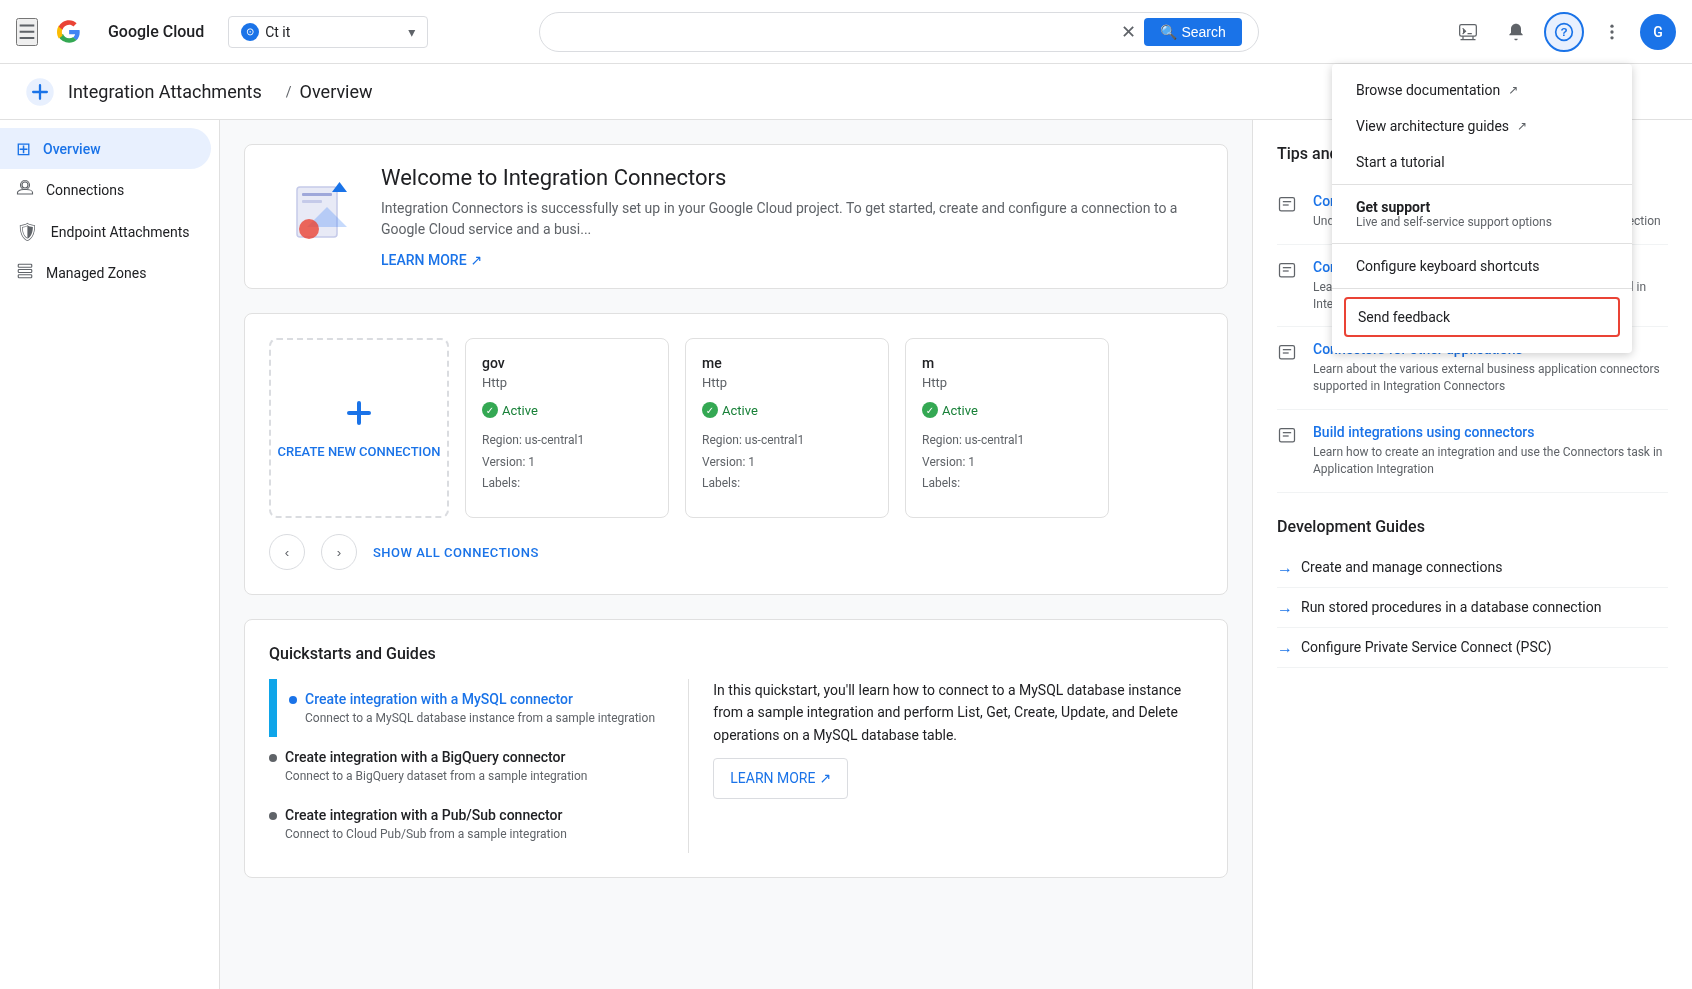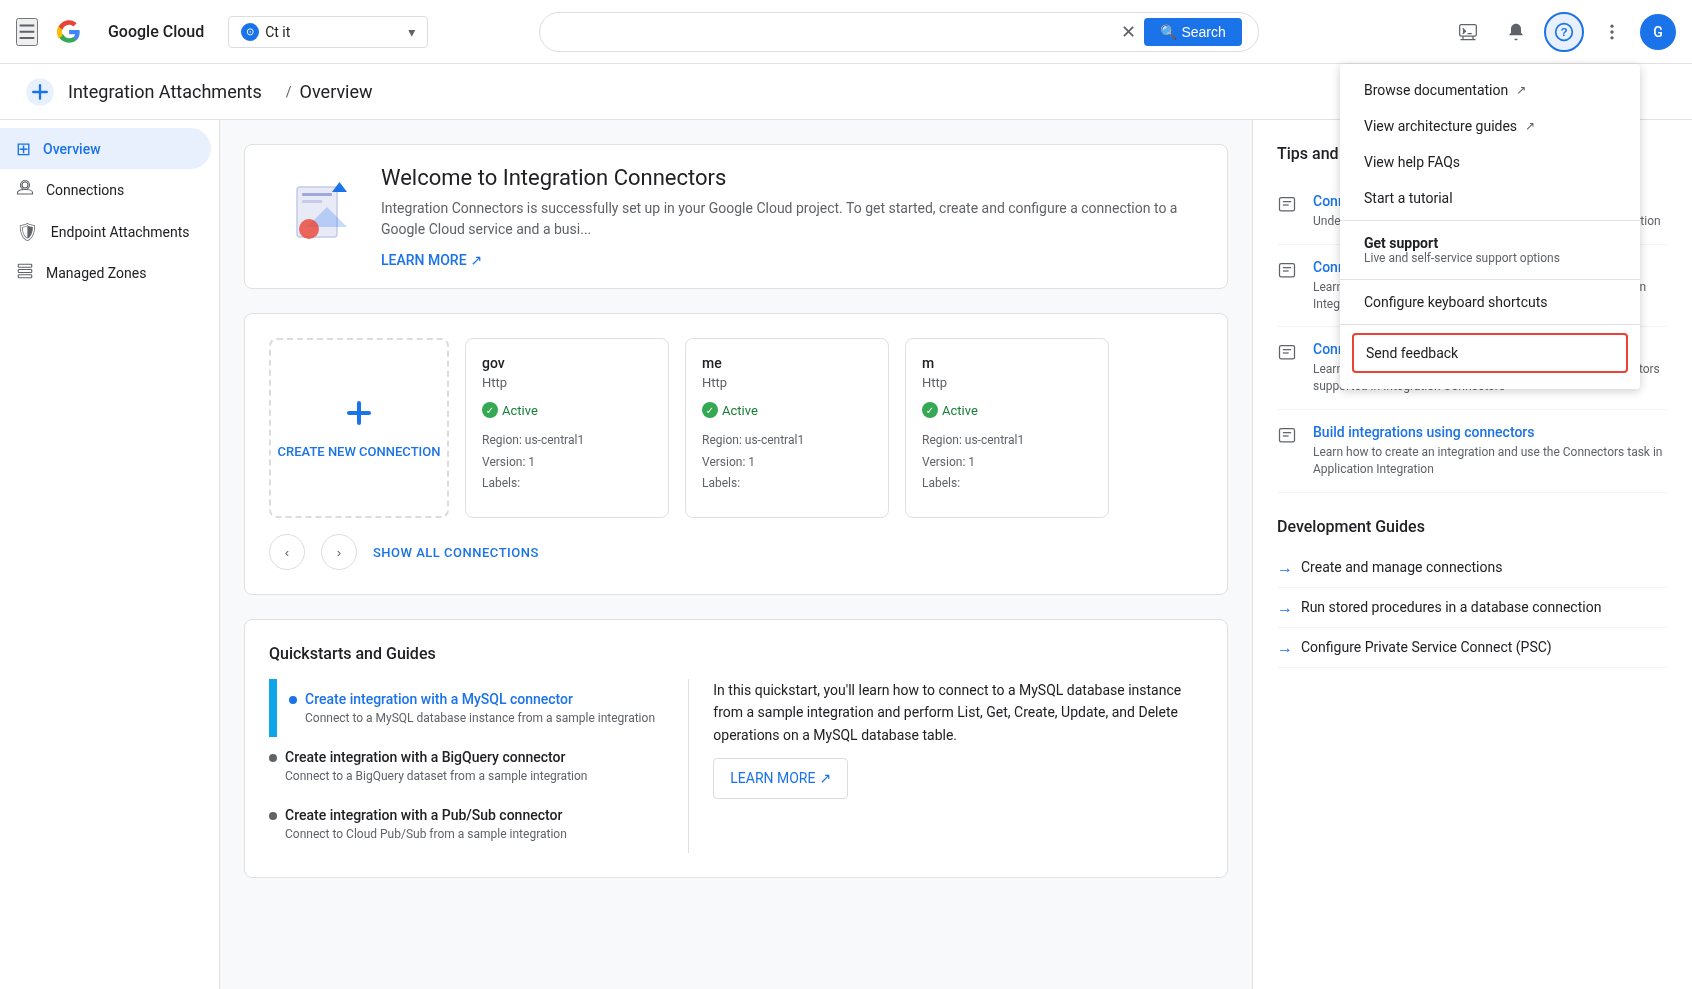--- a/index.html
+++ b/index.html
@@ -145,21 +145,21 @@
     .tip-item { display: flex; gap: 12px; padding: 14px 0; border-bottom: 1px solid #f1f3f4; }
     .tip-icon { width: 24px; height: 24px; flex-shrink: 0; color: #5f6368; margin-top: 2px; }
     .tip-content h4 { font-size: 14px; font-weight: 500; color: #1a73e8; cursor: pointer; }
     .tip-content p { font-size: 12px; color: #5f6368; margin-top: 4px; line-height: 1.4; }
     .dev-guides-title { font-size: 16px; font-weight: 500; margin: 24px 0 12px; }
     .dev-guide-item { display: flex; align-items: center; gap: 8px; padding: 10px 0; border-bottom: 1px solid #f1f3f4; cursor: pointer; font-size: 14px; color: #202124; }
     .dev-guide-arrow { color: #1a73e8; font-size: 16px; }
 
     
     .help-dropdown {
-      position: fixed; top: 64px; right: 52px;
+      position: fixed; top: 64px; right: 60px;
       background: #fff; border-radius: 4px;
       box-shadow: 0 2px 10px rgba(0,0,0,0.2);
       z-index: 9999; width: 300px;
       padding: 8px 0;
     }
     .help-item {
       padding: 10px 24px; cursor: pointer; font-size: 14px; color: #202124;
       display: flex; align-items: center; gap: 8px;
     }
     .help-item.send-feedback {
@@ -486,23 +486,20 @@
 <div class="help-dropdown">
   <div class="help-item">
     <span>Browse documentation</span>
     <span class="ext-icon">↗</span>
   </div>
   <div class="help-item">
     <span>View architecture guides</span>
     <span class="ext-icon">↗</span>
   </div>
   <div class="help-item">
-    <span>View help FAQs</span>
-  </div>
-  <div class="help-item">
     <span>Start a tutorial</span>
   </div>
   <div class="help-divider"></div>
   <div class="help-item">
     <div>
       <div style="font-size:14px;color:#202124;font-weight:700;">Get support</div>
       <div style="font-size:12px;color:#5f6368;">Live and self-service support options</div>
     </div>
   </div>
   <div class="help-divider"></div>

